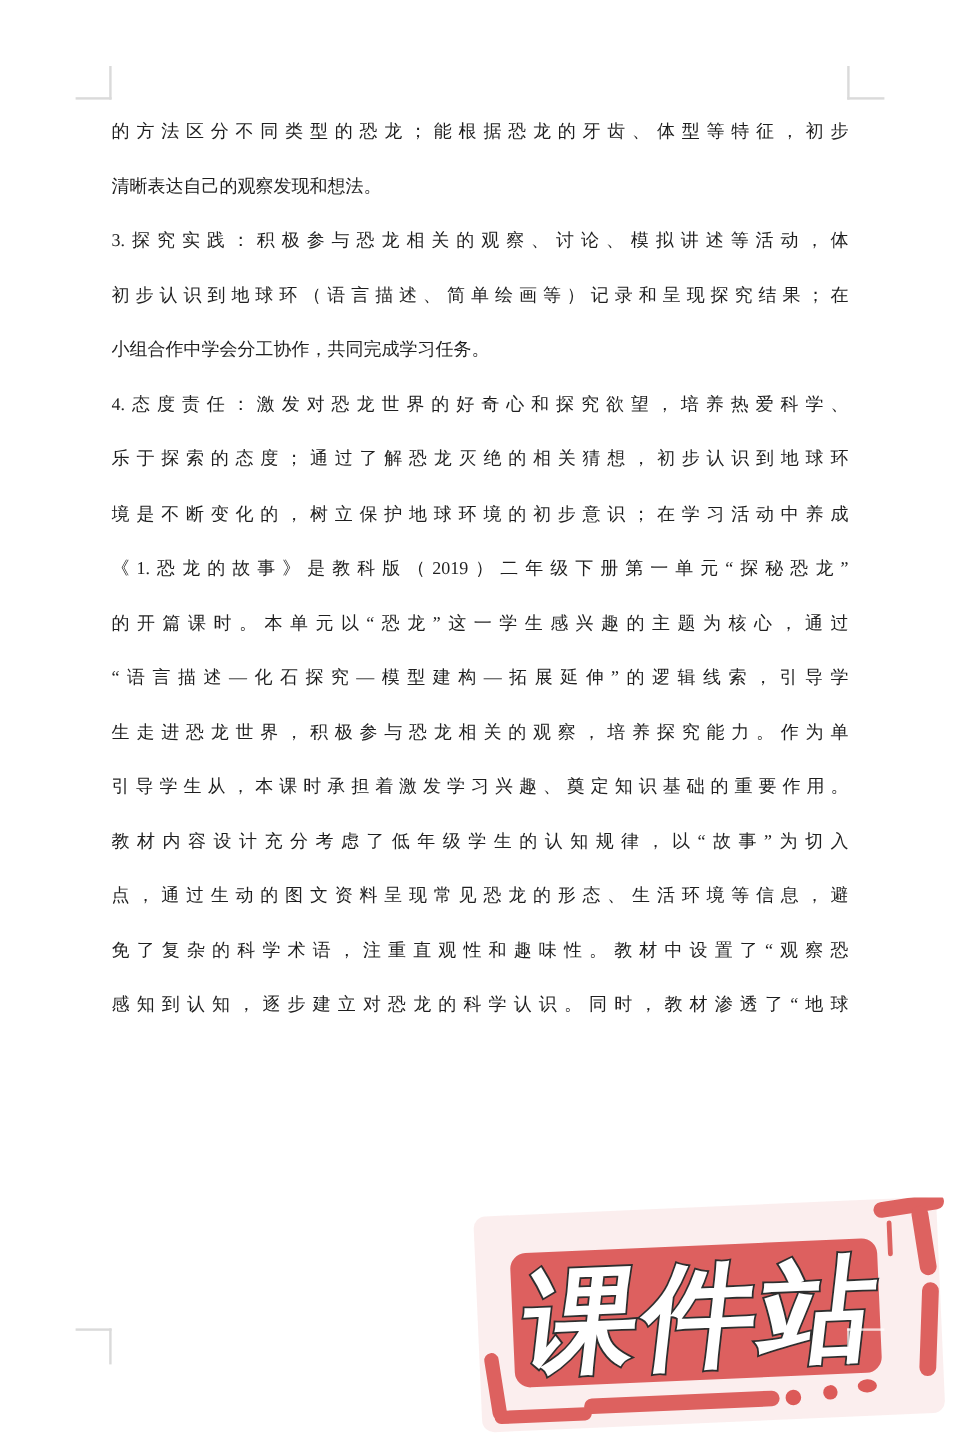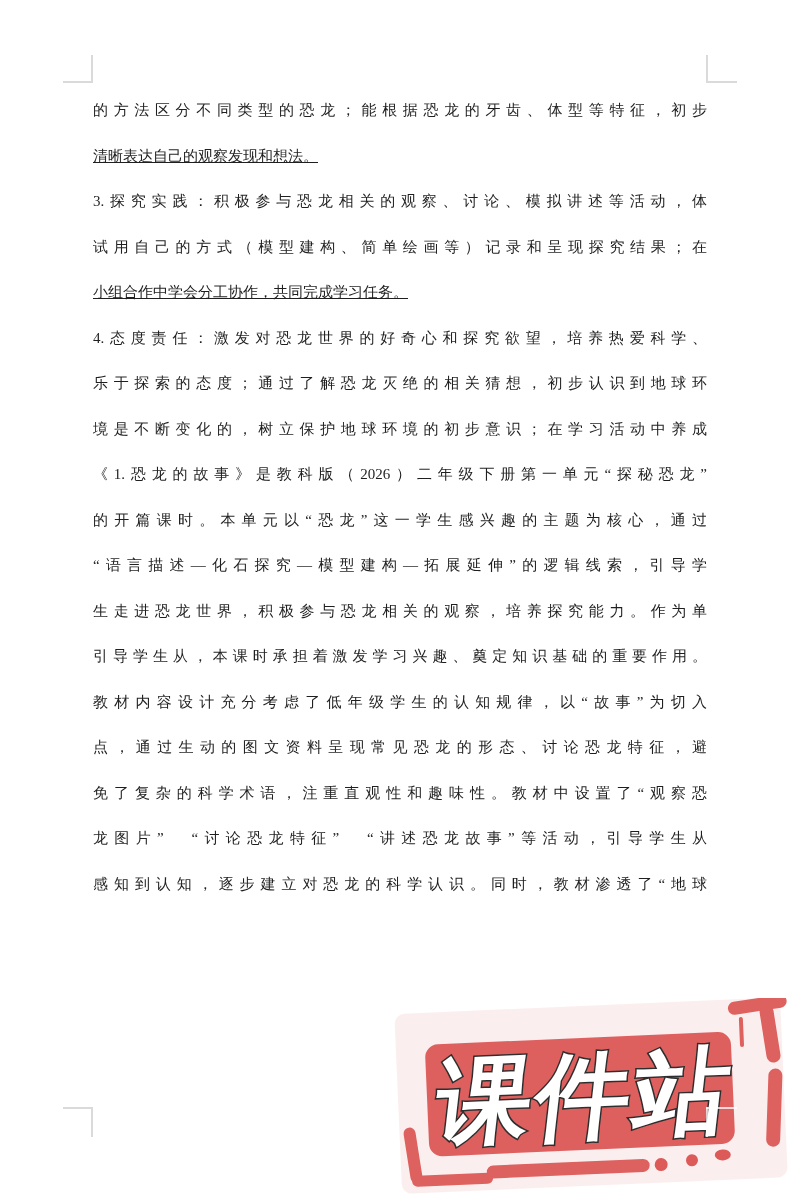--- a/index.html
+++ b/index.html
@@ -9,21 +9,21 @@
   }
   .content{
     position:absolute;left:93px;top:88px;width:614px;z-index:1;
     color:#1f1f1f;font-size:15px;
   }
   .para{margin:0;padding:0;}
   .line{
     height:45.5px;line-height:45.5px;overflow:hidden;white-space:normal;
     text-align:justify;text-align-last:justify;
   }
-  .line.last{text-align-last:left;text-decoration:underline;}
+  .line.last{text-align-last:left;}
   .mark{position:absolute;background:#dadada;z-index:0;}
   .mark.over{background:rgba(255,255,255,0.75);z-index:3;}
   .stamp{position:absolute;left:386px;top:998px;width:410px;height:202px;z-index:2;}
   .stamp svg{display:block;}
   .stamp text{
     font-family:"DejaVu Sans","Liberation Sans",sans-serif;
     font-weight:bold;font-size:95px;letter-spacing:4px;
   }
 </style>
 </head>
@@ -38,38 +38,37 @@
   <div class="mark" style="left:63px;top:1107px;width:30px;height:2px;"></div>
   <div class="mark" style="left:91px;top:1107px;width:2px;height:30px;"></div>
 
   <div class="content" style="color: rgb(31, 31, 31);">
       <div class="para">
         <div class="line">的方法区分不同类型的恐龙；能根据恐龙的牙齿、体型等特征，初步</div>
         <div class="line last">清晰表达自己的观察发现和想法。</div>
       </div>
       <div class="para">
         <div class="line">3.探究实践：积极参与恐龙相关的观察、讨论、模拟讲述等活动，体</div>
-        <div class="line">试用自己的方式（模型建构、简单绘画等）记录和呈现探究结果；在</div>
+        <div class="line">初步认识到地球环（语言描述、简单绘画等）记录和呈现探究结果；在</div>
         <div class="line last">小组合作中学会分工协作，共同完成学习任务。</div>
       </div>
       <div class="para">
         <div class="line">4.态度责任：激发对恐龙世界的好奇心和探究欲望，培养热爱科学、</div>
         <div class="line">乐于探索的态度；通过了解恐龙灭绝的相关猜想，初步认识到地球环</div>
         <div class="line">境是不断变化的，树立保护地球环境的初步意识；在学习活动中养成</div>
       </div>
       <div class="para">
-        <div class="line">《1.恐龙的故事》是教科版（2026）二年级下册第一单元“探秘恐龙”</div>
+        <div class="line">《1.恐龙的故事》是教科版（2019）二年级下册第一单元“探秘恐龙”</div>
         <div class="line">的开篇课时。本单元以“恐龙”这一学生感兴趣的主题为核心，通过</div>
         <div class="line">“语言描述—化石探究—模型建构—拓展延伸”的逻辑线索，引导学</div>
         <div class="line">生走进恐龙世界，积极参与恐龙相关的观察，培养探究能力。作为单</div>
         <div class="line">引导学生从，本课时承担着激发学习兴趣、奠定知识基础的重要作用。</div>
         <div class="line">教材内容设计充分考虑了低年级学生的认知规律，以“故事”为切入</div>
-        <div class="line">点，通过生动的图文资料呈现常见恐龙的形态、讨论恐龙特征，避</div>
+        <div class="line">点，通过生动的图文资料呈现常见恐龙的形态、生活环境等信息，避</div>
         <div class="line">免了复杂的科学术语，注重直观性和趣味性。教材中设置了“观察恐</div>
-        <div class="line">龙图片”　“讨论恐龙特征”　“讲述恐龙故事”等活动，引导学生从</div>
         <div class="line">感知到认知，逐步建立对恐龙的科学认识。同时，教材渗透了“地球</div>
       </div>
     </div>
 
   <div class="stamp">
     <svg width="410" height="202" viewBox="0 0 410 202" xmlns="http://www.w3.org/2000/svg">
       <g transform="rotate(-2.5 196 96)">
         <rect x="12" y="8" width="386" height="180" rx="10" fill="#ffffff" opacity="0.6"></rect>
         <rect x="12" y="8" width="386" height="180" rx="10" opacity="0.1" fill="#dc5a58"></rect>
         <rect x="41" y="40" width="306" height="112" rx="13" opacity="0.96" fill="#dc5a58"></rect>

